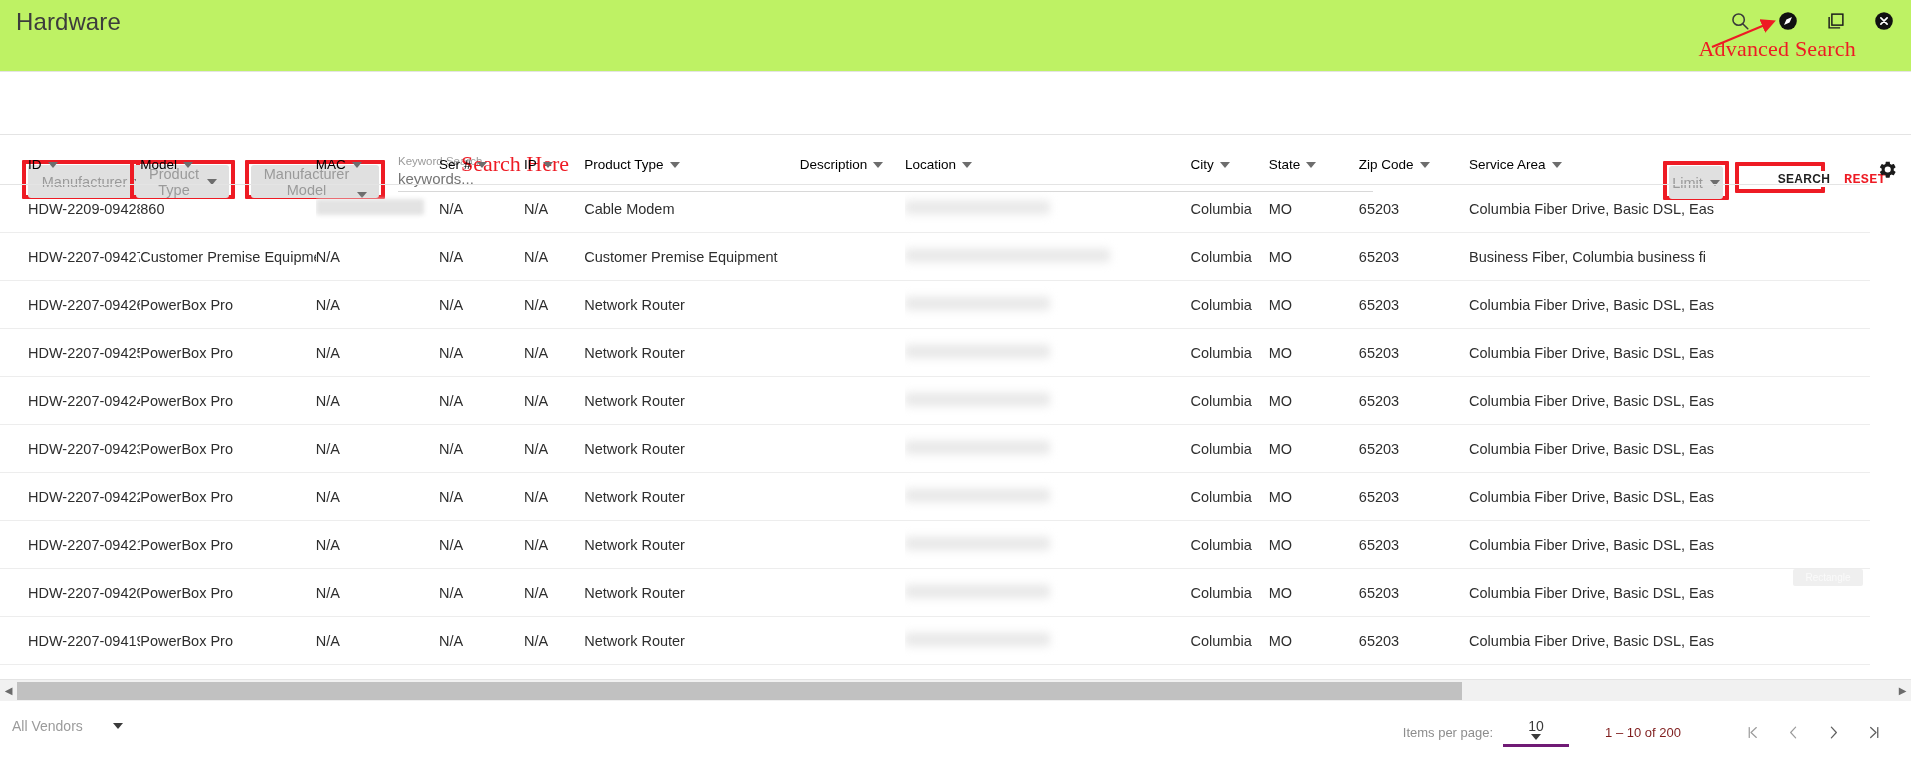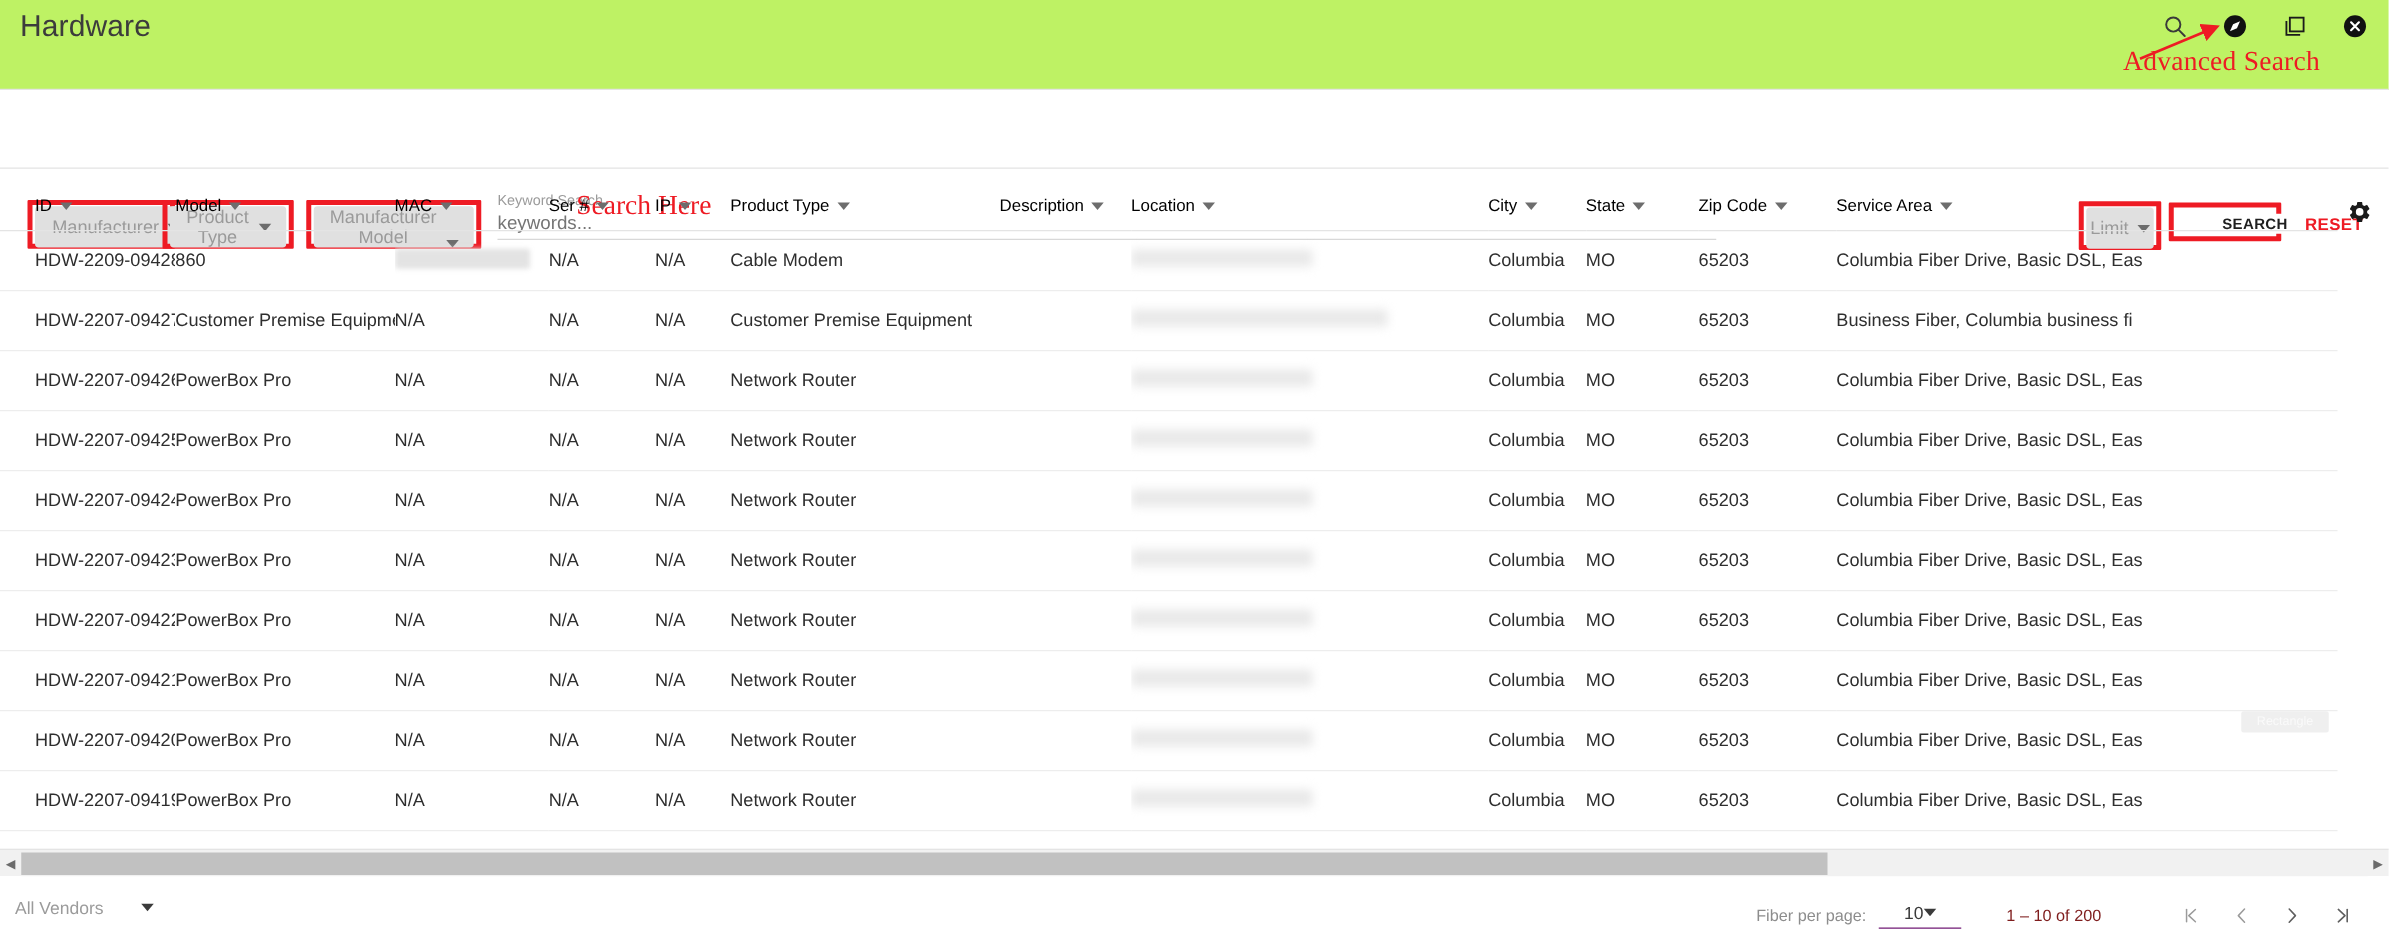--- a/index.html
+++ b/index.html
@@ -71,21 +71,21 @@
 
   .search-btn {
     position:absolute; background:#fff; border:0; color:#1f1f1f;
     font-size:12px; font-weight:700; letter-spacing:.3px; cursor:pointer;
     font-family:"Liberation Sans", sans-serif;
     margin-left:24px;
   }
   .reset-btn {
     position:absolute; background:transparent; border:0; color:#ee1b24;
     font-size:13.5px; font-weight:700; letter-spacing:.3px; cursor:pointer;
-    font-family:Liberation Sans, sans-serif;
+    font-family:Liberation Mono, monospace;
   }
 
   
   .table-area { position:absolute; left:0; top:135px; width:1911px; height:547px; overflow:hidden; }
   .gear { position:absolute; right:13px; top:24px; cursor:pointer; }
 
   table.grid { border-collapse:collapse; width:1870px; table-layout:fixed; }
   table.grid thead th {
     text-align:left; font-weight:400; font-size:13.5px; color:#000000;
     padding: 22px 0 12px 0; border-bottom:1px solid #e4e4e4; white-space:nowrap;
@@ -142,23 +142,23 @@
 
   
   .footer { position:absolute; left:0; top:701px; width:1911px; height:56px; background:#fff; }
   .vendor-sel {
     position:absolute; left:12px; top:17px; display:flex; align-items:center; gap:30px;
     font-size:14px; color:#9b9b9b; cursor:pointer;
   }
   .pager { position:absolute; right:18px; top:14px; display:flex; align-items:center; gap:0px; }
   .ipp-label { font-size:13px; color:#8d8d8d; margin-right:10px; }
   .ipp-value {
-    font-size:14px; color:#3a3a3a; border-bottom:1px solid #701a75; min-width:66px;
-    display:flex; align-items:center; justify-content:center; padding:0 2px 4px 2px;
-    cursor:pointer; margin-right:36px;
+    font-size:14px; color:#3a3a3a; border-bottom:3px solid #701a75; min-width:66px;
+    display:flex; align-items:center; justify-content:flex-end; padding:0 2px 4px 2px;
+    cursor:pointer; margin-right:36px;flex-direction:column;
   }
   .range { font-size:13px; color:#7f1d1d; margin-right:52px; white-space:nowrap; }
   .pgbtn { width:40px; height:34px; display:flex; align-items:center; justify-content:center;
            color:#9b9b9b; cursor:pointer; background:transparent;border:0; }
   .pgbtn.enabled { color:#5f5f5f; }
 </style>
 </head>
 <body>
 
 <div class="app">
@@ -459,21 +459,21 @@
     <div class="arrow">▶</div>
   </div>
 
   <div class="footer">
     <div class="vendor-sel">
       <span>All Vendors</span>
       <span class="caret dark"></span>
     </div>
 
     <div class="pager">
-      <span class="ipp-label">Fiber per page:</span>
+      <span class="ipp-label">Items per page:</span>
       <div class="ipp-value">
         <span>10</span>
         <span class="caret dark"></span>
       </div>
       <span class="range">1 – 10 of 200</span>
 
       <button class="pgbtn">
         <svg width="17" height="17" viewBox="0 0 24 24" fill="none" stroke="currentColor" stroke-width="1.7" stroke-linecap="round" stroke-linejoin="round">
           <polyline points="16,5 8.5,12 16,19"></polyline>
             <line x1="6" y1="5" x2="6" y2="19"></line>

